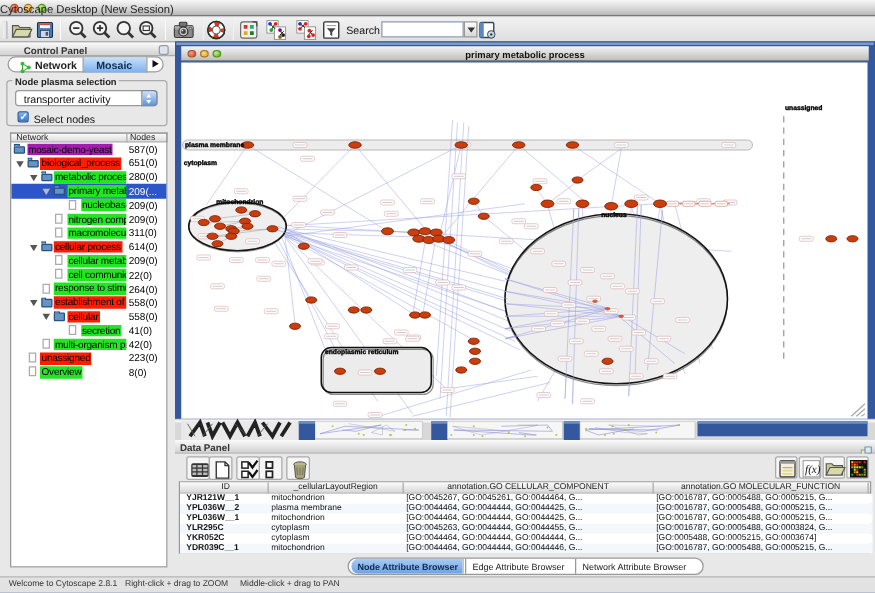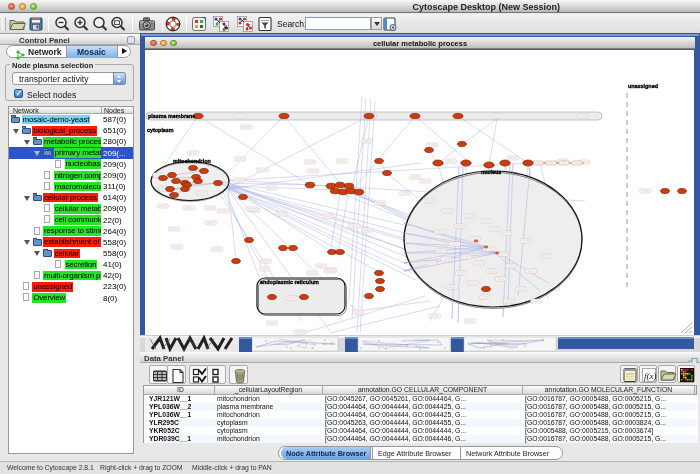--- a/index.html
+++ b/index.html
@@ -4,21 +4,21 @@
 body{font-family:"Liberation Sans",sans-serif;width:700px;height:474px;overflow:hidden;background:#e8e8e8}
 .abs{position:absolute}
 </style></head>
 <body>
 <div class="abs" style="left:0;top:0;width:700px;height:474px">
 
 <div class="abs" style="left:0;top:0;width:700px;height:13px;background:linear-gradient(#f7f7f7,#cecece 70%,#b6b6b6);border-bottom:1px solid #777"></div>
 <div class="abs" style="left:8px;top:3px;width:7px;height:7px;border-radius:50%;background:radial-gradient(circle at 35% 30%,#ff9a8a,#e33e2b);border:0.5px solid #a52"></div>
 <div class="abs" style="left:19px;top:3px;width:7px;height:7px;border-radius:50%;background:radial-gradient(circle at 35% 30%,#ffd98a,#e8a02b);border:0.5px solid #a72"></div>
 <div class="abs" style="left:30px;top:3px;width:7px;height:7px;border-radius:50%;background:radial-gradient(circle at 35% 30%,#c8f09a,#57a82b);border:0.5px solid #591"></div>
-<div class="abs" style="left:0;top:1.5px;width:560px;text-align:right;font-size:9px;font-weight:bold;color:#222">Cytoscape Desktop (New Session)</div>
+<div class="abs" style="left:0;top:1.5px;width:700px;text-align:left;font-size:9px;font-weight:normal;color:#222">Cytoscape Desktop (New Session)</div>
 
 <div class="abs" style="left:0;top:14px;width:700px;height:20px;background:linear-gradient(#f2f2f2,#dedede);border-bottom:1px solid #9a9a9a"></div>
 <div class="abs" style="left:2px;top:17px;width:1px;height:14px;background:#b5b5b5;border-right:2px solid #e8e8e8;border-left:1px solid #fff"></div>
 <div class="abs" style="left:4.5px;top:17px;width:1px;height:14px;background:#b5b5b5"></div>
 <div class="abs" style="left:8px;top:15px;width:18px;height:18px"><svg width="18" height="18" viewBox="0 0 18 18">
         <path d="M2 5.5 L6.5 5.5 L8 7 L16 7 L16 14.5 L2 14.5 Z" fill="#c8c89a" stroke="#555" stroke-width="0.9"></path>
         <path d="M2 14.5 L5 8.5 L17.5 8.5 L14.5 14.5 Z" fill="#d8d8ac" stroke="#555" stroke-width="0.9"></path>
       </svg></div>
 <div class="abs" style="left:27px;top:15px;width:18px;height:18px"><svg width="18" height="18" viewBox="0 0 18 18">
         <rect x="3" y="3" width="12" height="12" rx="1" fill="#4a7ab5" stroke="#234" stroke-width="0.9"></rect>
@@ -142,21 +142,21 @@
 
 <div class="abs" style="left:8px;top:106px;width:126px;height:348px;background:#fff;border:1px solid #999"></div>
 <div class="abs" style="left:8px;top:106px;width:126px;height:8px;background:linear-gradient(#fcfcfc,#dcdcdc);border:1px solid #999;border-bottom:1px solid #aaa"></div>
 <div class="abs" style="left:13px;top:106.5px;font-size:7px;color:#222">Network</div>
 <div class="abs" style="left:104px;top:106.5px;font-size:7px;color:#222">Nodes</div>
 <div class="abs" style="left:101px;top:106px;width:1px;height:8px;background:#aaa"></div>
 <div class="abs" style="left:9px;top:114px;width:124px;height:339px;overflow:hidden">
 <div style="position:absolute;left:0;top:0.0px;width:125px;height:11.15px">
         <div style="position:absolute;left:2.0px;top:2.5px;width:9px;height:6.5px;background:#6593c6;border:1px solid #27517e;border-radius:1px"></div>
         <div style="position:absolute;left:2.0px;top:1px;width:4.5px;height:2px;background:#6593c6;border:1px solid #27517e;border-bottom:none;border-radius:1px 1px 0 0"></div>
-        <div style="position:absolute;left:12.5px;top:0.8px;height:9.6px;line-height:9.6px;background:#7dd3fc;color:#000;font-size:8px;letter-spacing:-0.18px;padding:0 1px;white-space:nowrap;overflow:hidden;max-width:79.5px">mosaic-demo-yeast</div>
+        <div style="position:absolute;left:12.5px;top:0.8px;height:9.6px;line-height:9.6px;background:#a21caf;color:#000;font-size:8px;letter-spacing:-0.18px;padding:0 1px;white-space:nowrap;overflow:hidden;max-width:79.5px">mosaic-demo-yeast</div>
         <div style="position:absolute;left:94px;top:1.2px;font-size:8px;color:#000;white-space:nowrap">587(0)</div>
       </div>
       <div style="position:absolute;left:0;top:11.15px;width:125px;height:11.15px">
         <div style="position:absolute;left:3.75px;top:3.5px;width:0;height:0;border-left:3.5px solid transparent;border-right:3.5px solid transparent;border-top:5px solid #555"></div>
         <div style="position:absolute;left:12.75px;top:2.5px;width:9px;height:6.5px;background:#6593c6;border:1px solid #27517e;border-radius:1px"></div>
         <div style="position:absolute;left:12.75px;top:1px;width:4.5px;height:2px;background:#6593c6;border:1px solid #27517e;border-bottom:none;border-radius:1px 1px 0 0"></div>
         <div style="position:absolute;left:23.25px;top:0.8px;height:9.6px;line-height:9.6px;background:#ff1d00;color:#000;font-size:8px;letter-spacing:-0.18px;padding:0 1px;white-space:nowrap;overflow:hidden;max-width:68.75px">biological_process</div>
         <div style="position:absolute;left:94px;top:1.2px;font-size:8px;color:#000;white-space:nowrap">651(0)</div>
       </div>
       <div style="position:absolute;left:0;top:22.3px;width:125px;height:11.15px">
@@ -246,21 +246,21 @@
         <div style="position:absolute;left:94px;top:1.2px;font-size:8px;color:#000;white-space:nowrap">8(0)</div>
       </div>
 </div>
 
 <div class="abs" style="left:140px;top:33px;width:560px;height:319px;background:#33589e"></div>
 <div class="abs" style="left:141px;top:34px;width:558px;height:2px;background:#7d9aca"></div>
 <div class="abs" style="left:145px;top:37px;width:550px;height:12px;background:linear-gradient(#f4f4f4,#bfbfbf);border-bottom:1px solid #808080"></div>
 <div class="abs" style="left:150px;top:39.5px;width:6.5px;height:6.5px;border-radius:50%;background:radial-gradient(circle at 35% 30%,#ff9a8a,#e33e2b);border:0.5px solid #a52"></div>
 <div class="abs" style="left:160px;top:39.5px;width:6.5px;height:6.5px;border-radius:50%;background:radial-gradient(circle at 35% 30%,#ffd98a,#e8a02b);border:0.5px solid #a72"></div>
 <div class="abs" style="left:170px;top:39.5px;width:6.5px;height:6.5px;border-radius:50%;background:radial-gradient(circle at 35% 30%,#c8f09a,#57a82b);border:0.5px solid #591"></div>
-<div class="abs" style="left:145px;top:39px;width:550px;text-align:center;font-size:7.5px;font-weight:bold;color:#111">cellular metabolic process</div>
+<div class="abs" style="left:145px;top:39px;width:550px;text-align:center;font-size:7.5px;font-weight:bold;color:#111">primary metabolic process</div>
 <div class="abs" style="left:145px;top:50px;width:549px;height:285px;background:#fff;overflow:hidden">
 <svg width="549" height="286" viewBox="145 49 549 286" style="position:absolute;left:0;top:0">
         <rect x="146" y="111" width="456" height="8" rx="4" fill="#ececec" stroke="#b8b8b8" stroke-width="0.8"></rect>
         <line x1="627" y1="92" x2="627" y2="290" stroke="#999" stroke-width="1" stroke-dasharray="5,4"></line>
         <line x1="210" y1="178" x2="404" y2="224" stroke="#9aa2e2" stroke-width="0.6" opacity="0.65"></line>
         <line x1="218" y1="182" x2="405" y2="232" stroke="#9aa2e2" stroke-width="0.6" opacity="0.65"></line>
         <line x1="224" y1="185" x2="406" y2="240" stroke="#9aa2e2" stroke-width="0.6" opacity="0.65"></line>
         <line x1="228" y1="188" x2="405" y2="248" stroke="#9aa2e2" stroke-width="0.6" opacity="0.65"></line>
         <line x1="222" y1="180" x2="407" y2="256" stroke="#9aa2e2" stroke-width="0.6" opacity="0.65"></line>
         <line x1="210" y1="178" x2="409" y2="264" stroke="#9aa2e2" stroke-width="0.6" opacity="0.65"></line>

